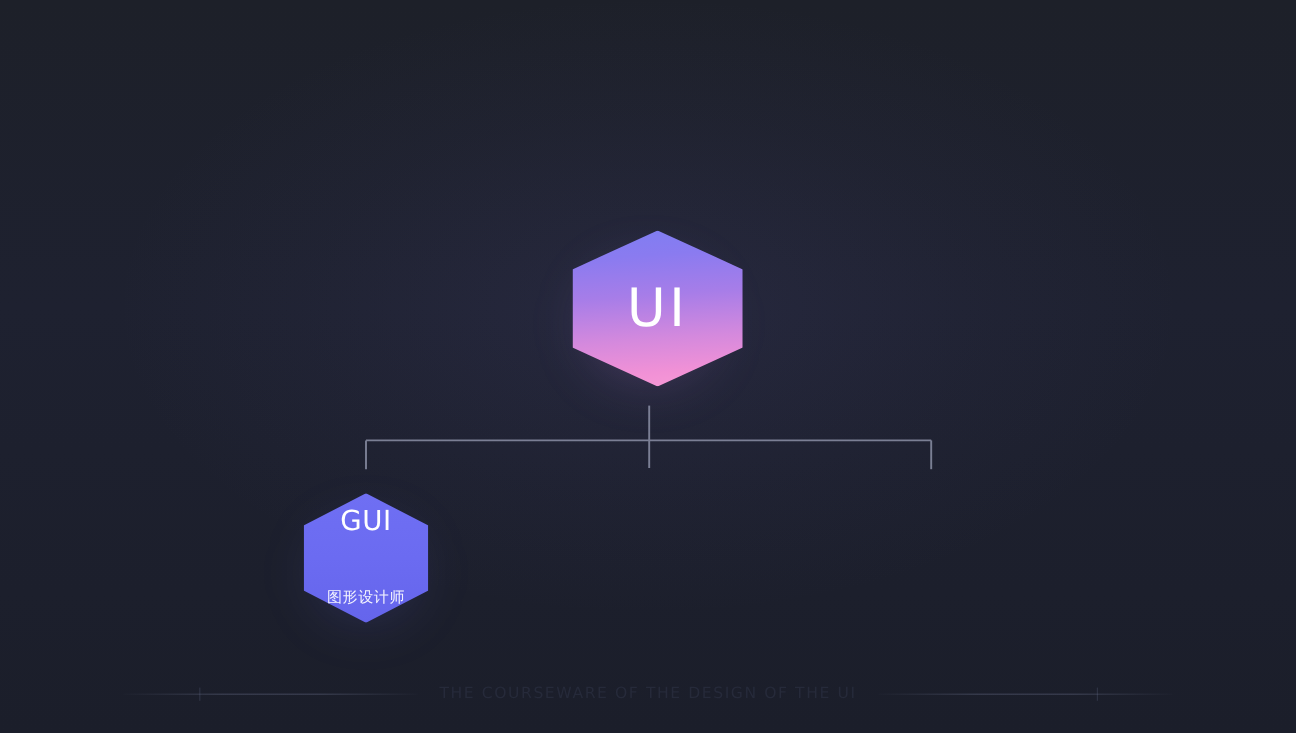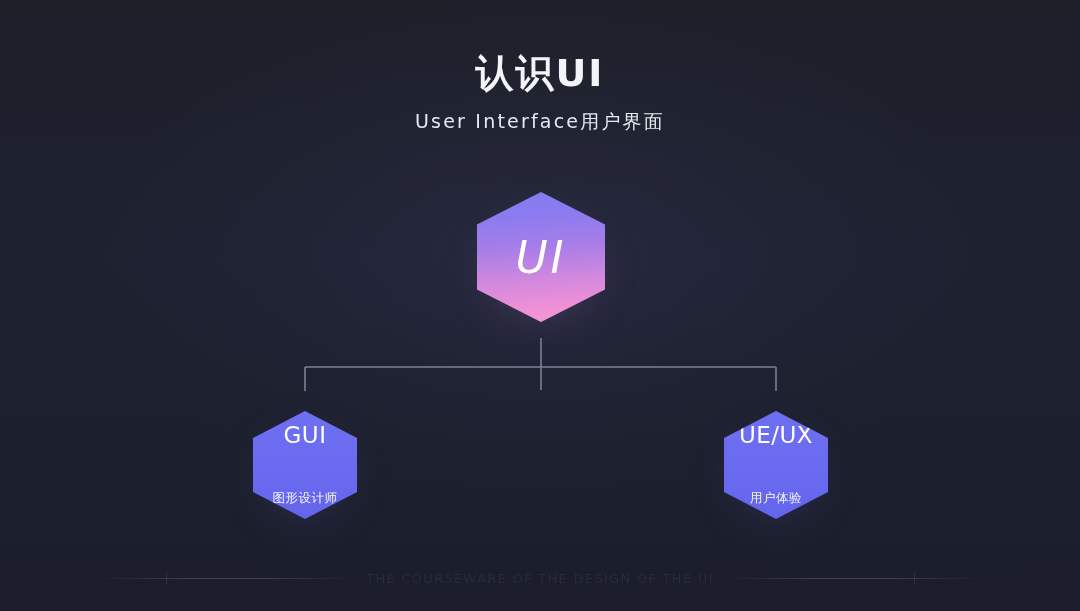--- a/index.html
+++ b/index.html
@@ -78,24 +78,23 @@
   #hex-root-glow {
     left: 6px;
     top: 26px;
     width: 116px;
     height: 104px;
     background: radial-gradient(ellipse at center, rgba(228,132,204,0.40) 0%, rgba(150,120,230,0.16) 55%, rgba(0,0,0,0) 75%);
   }
   #hex-root {
     left: 0;
     top: 0;
-    width: 128px;
+    width: 142px;
     height: 130px;
     background: linear-gradient(176deg, #7f7ef2 0%, #8a7bf0 18%, #a77de8 42%, #d489dd 68%, #f191d6 88%, #f79ad6 100%);
-    font-style: italic;
   }
   #hex-root .hex-main {
     font-size: 44px;
     font-weight: 400;
     color: #ffffff;
     letter-spacing: 3px;
     font-family: "DejaVu Sans", "Liberation Sans", sans-serif;
   }
 
   
@@ -182,24 +181,20 @@
     top: 7px;
   }
   #footer-tick-left  { left: 166px; }
   #footer-tick-right { left: 914px; }
 </style>
 </head>
 <body>
 
 <div id="slide">
 
-  <div class="title-block">
-    <div class="main-title">认识UI</div>
-    <div class="sub-title">User Interface用户界面</div>
-  </div>
 
   <svg class="connector-svg" viewBox="0 0 1080 611" xmlns="http://www.w3.org/2000/svg">
     <g stroke="#8b90a6" stroke-width="1.6" fill="none" stroke-linecap="butt" opacity="0.85">
 
       <line x1="541" y1="338" x2="541" y2="390"></line>
 
       <line x1="305" y1="367" x2="776" y2="367"></line>
 
       <line x1="305" y1="367" x2="305" y2="391"></line>
 
@@ -216,27 +211,20 @@
 
   <div class="hex-wrap hex-child-wrap" id="hex-gui-wrap">
     <div class="hex-glow hex-child-glow"></div>
     <div class="hex hex-child">
       <div class="hex-main">GUI</div>
       <div class="hex-sub">图形设计师</div>
     </div>
   </div>
 
 
-  <div class="hex-wrap hex-child-wrap" id="hex-ux-wrap">
-    <div class="hex-glow hex-child-glow"></div>
-    <div class="hex hex-child">
-      <div class="hex-main">UE/UX</div>
-      <div class="hex-sub">用户体验</div>
-    </div>
-  </div>
 
   <div class="footer">
     <div class="footer-rule left"></div>
     <div class="footer-text">THE COURSEWARE OF THE DESIGN OF THE UI</div>
     <div class="footer-rule right"></div>
     <div class="footer-tick" id="footer-tick-left"></div>
     <div class="footer-tick" id="footer-tick-right"></div>
   </div>
 
 </div>

